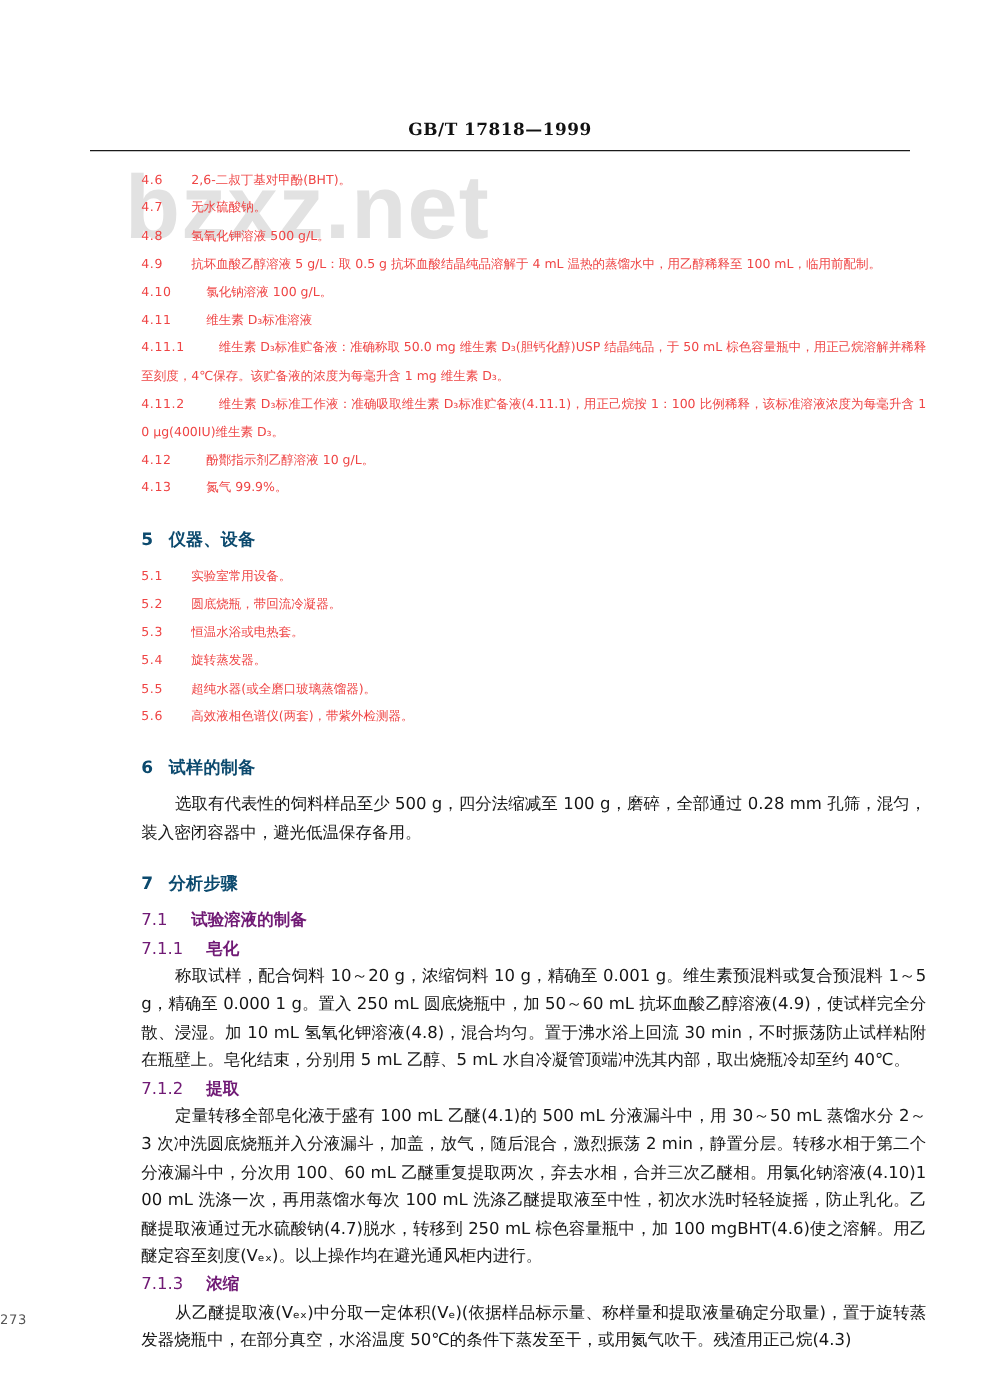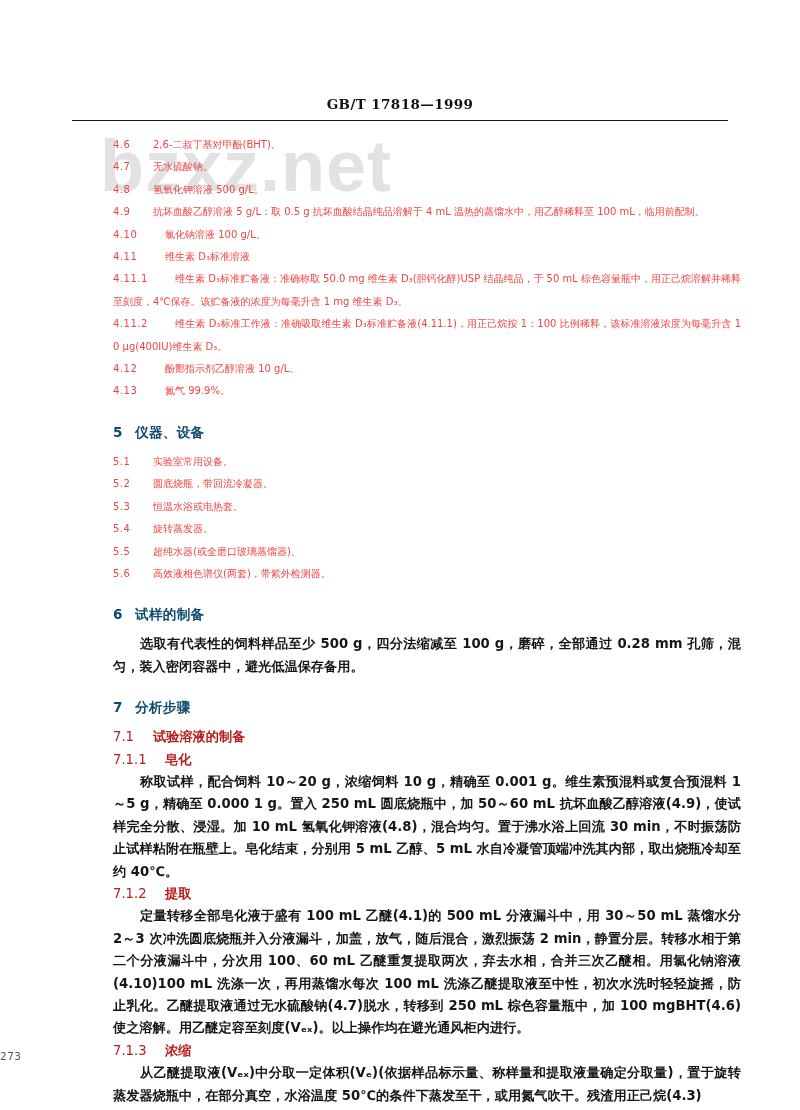--- a/index.html
+++ b/index.html
@@ -100,40 +100,39 @@
   .section-title .num {
     display: inline-block;
     min-width: 22px;
     font-weight: bold;
   }
   .sub-title {
     font-size: 13.2px;
     line-height: 22.4px;
     font-weight: bold;
     margin: 0;
-    color: #b91c1c;
+    color: #701a75;
   }
   .sub-title .num {
     display: inline-block;
     min-width: 40px;
     font-weight: normal;
   }
   .sub-title.wide .num { min-width: 52px; }
 
   
   .para {
     font-size: 13.2px;
     line-height: 22.4px;
     margin: 0;
     text-indent: 27px;
     color: #161616;
     text-align: justify;
     text-justify: inter-ideograph;
     word-break: break-all;
-    font-weight: bold;
   }
 
   .gap-s { height: 8px; }
   .gap-l { height: 18px; }
 
   
   .page-number {
     position: absolute;
     left: 0;
     top: 1050px;

